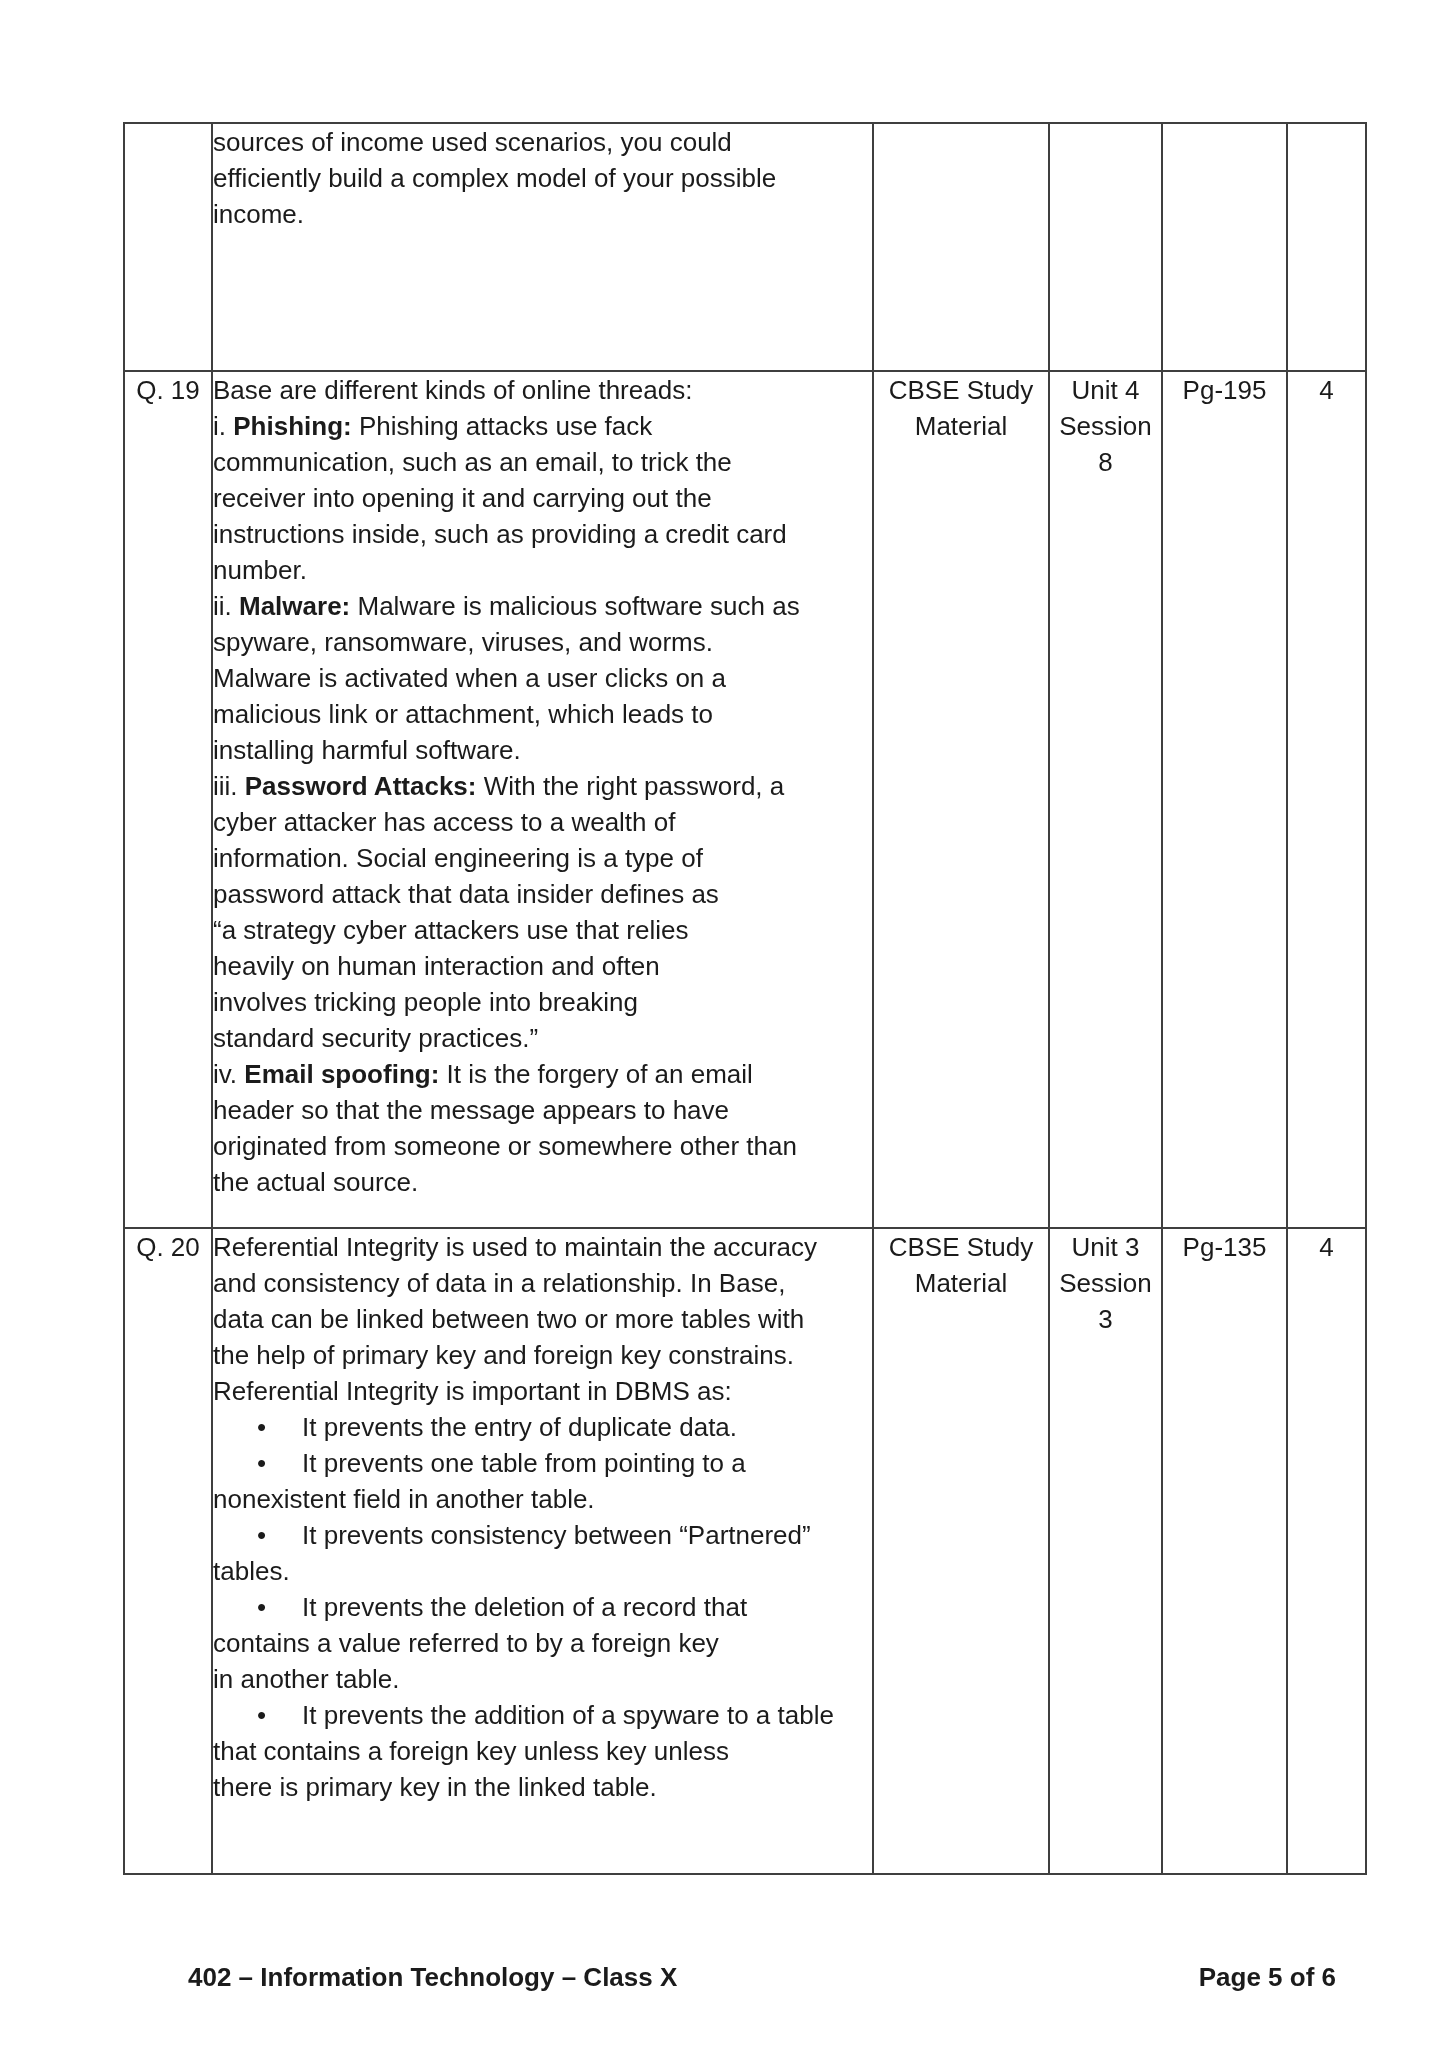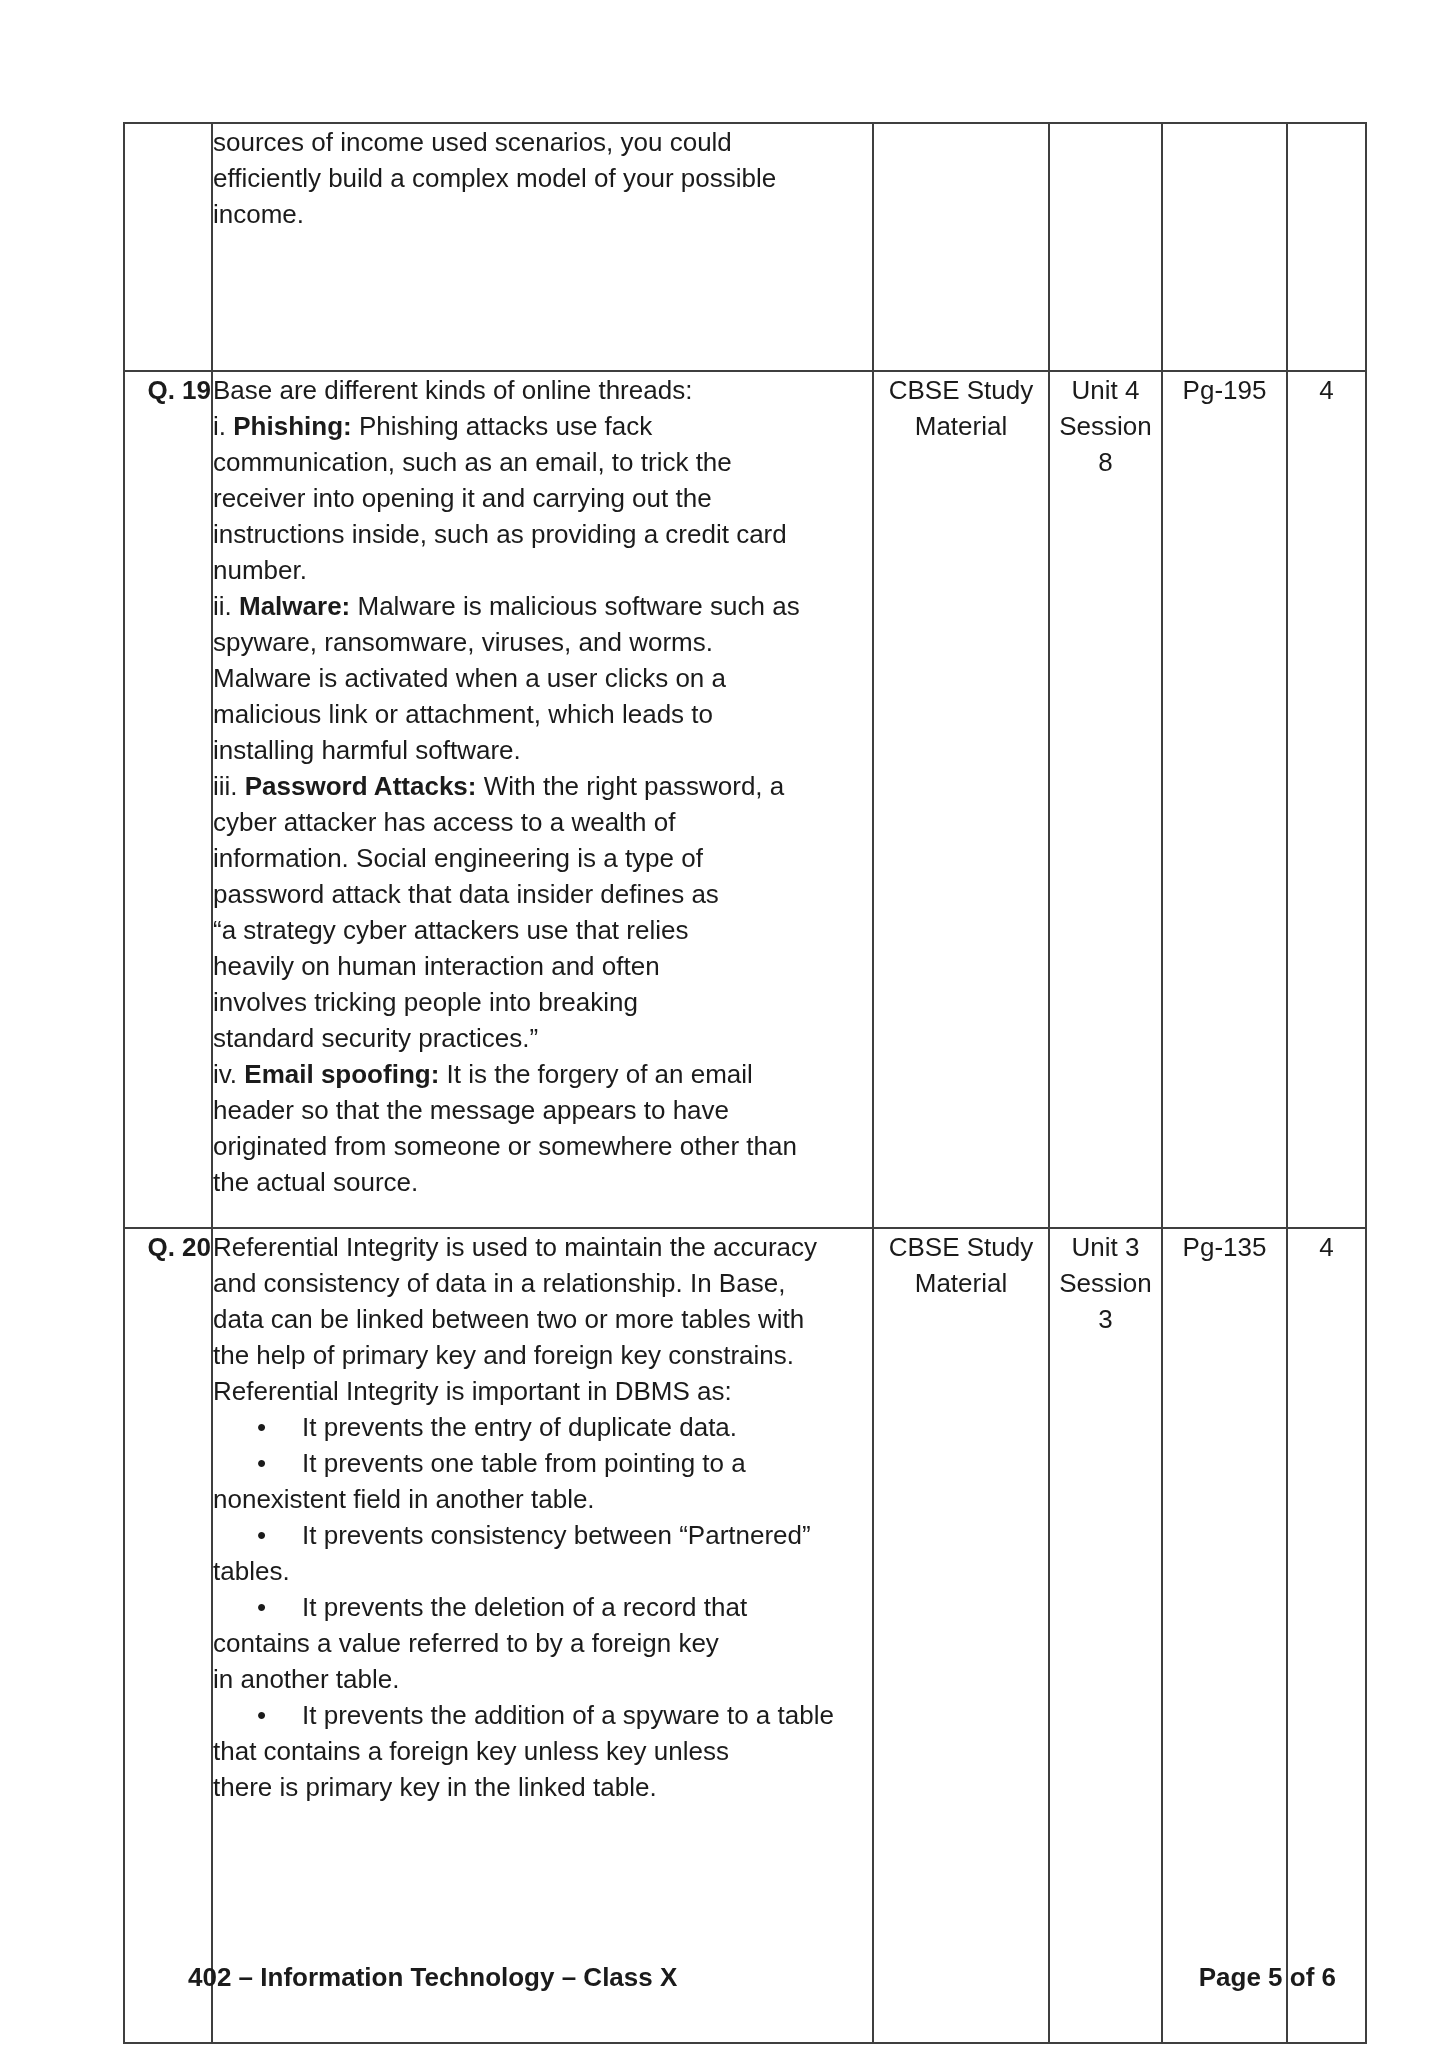--- a/index.html
+++ b/index.html
@@ -19,22 +19,22 @@
     width: 1242px;
   }
   table.qtable td {
     border: 2px solid #3f3f3f;
     vertical-align: top;
     padding: 0;
     font-size: 26px;
     line-height: 36px;
   }
   td.qcell {
-    text-align: right;
-    font-weight: bold;
+    text-align: center;
+    font-weight: normal;
     padding-top: 12px;
   }
   td.ccell { padding: 12px 10px 0 15px; }
   td.scell, td.ucell, td.pcell, td.mcell {
     text-align: center;
     padding-top: 12px;
   }
   .line { height: 36px; white-space: pre; }
   .line .b { font-weight: bold; }
   .line.ind1 { }
@@ -112,21 +112,21 @@
             <div>Unit 4</div>
             <div>Session 8</div>
           </td>
           <td class="pcell">
             <div>Pg-195</div>
           </td>
           <td class="mcell">
             <div>4</div>
           </td>
         </tr>
-        <tr style="height: 815px;">
+        <tr style="height: 646px;">
           <td class="qcell">
             <div>Q. 20</div>
           </td>
           <td class="ccell">
             <div class="line"><span class="">Referential Integrity is used to maintain the accuracy</span></div>
             <div class="line"><span class="">and consistency of data in a relationship. In Base,</span></div>
             <div class="line"><span class="">data can be linked between two or more tables with</span></div>
             <div class="line"><span class="">the help of primary key and foreign key constrains.</span></div>
             <div class="line"><span class="">Referential Integrity is important in DBMS as:</span></div>
             <div class="line"><span class="bdot">•</span><span class="">It prevents the entry of duplicate data.</span></div>

